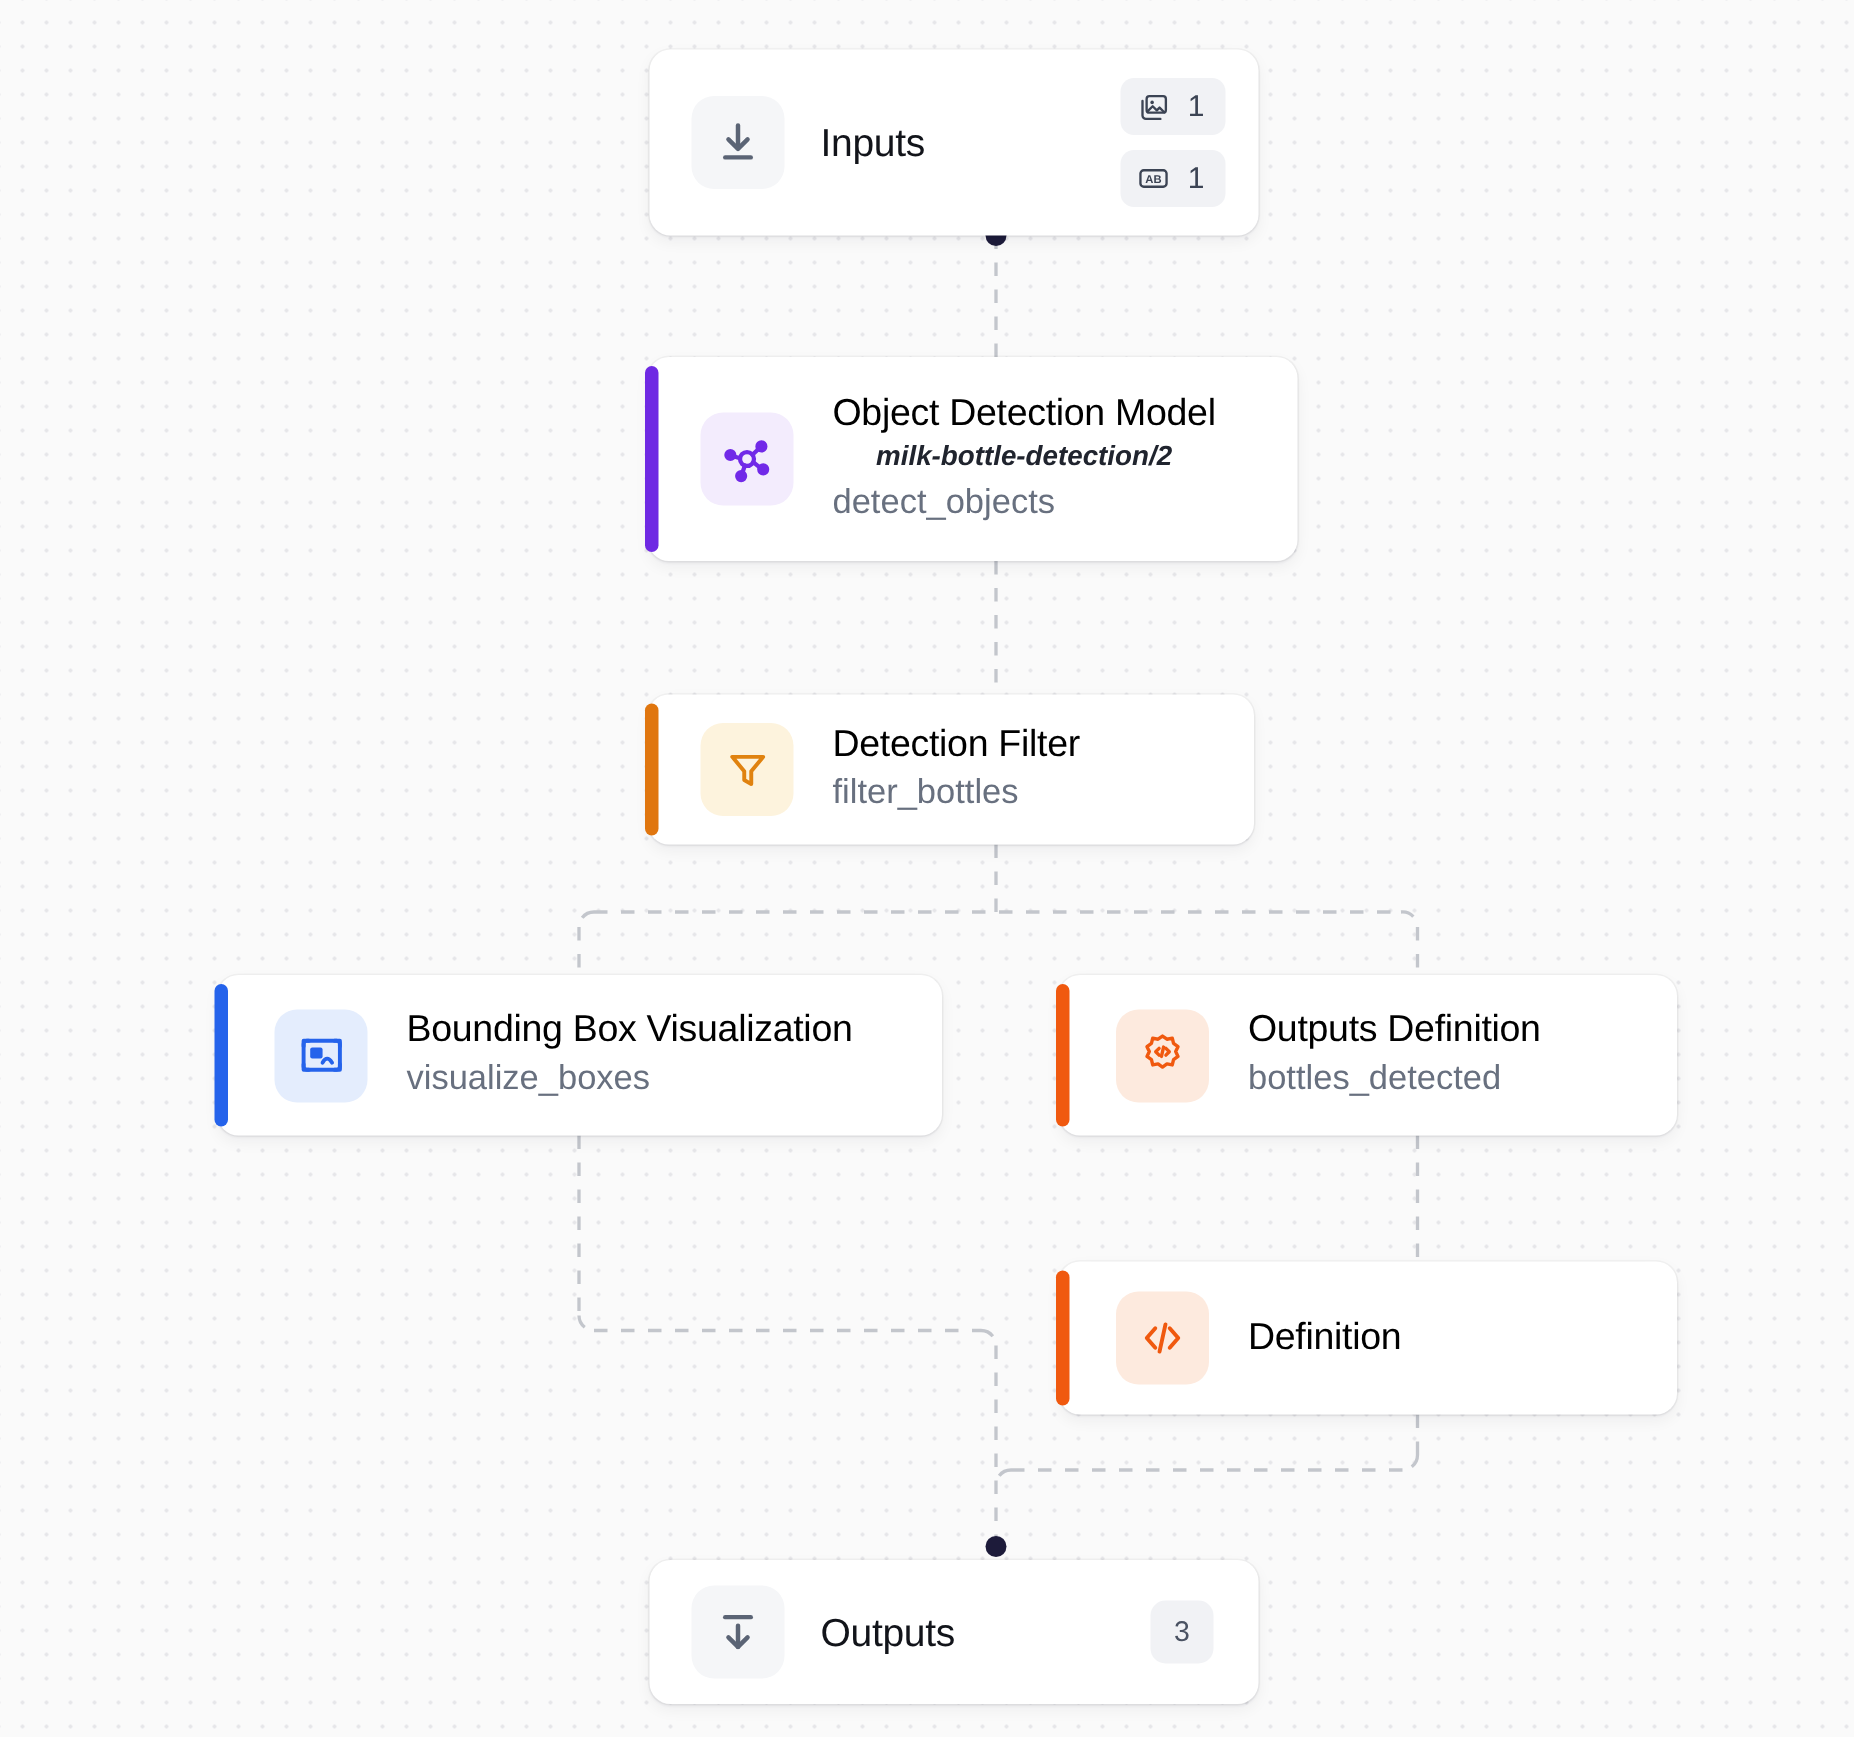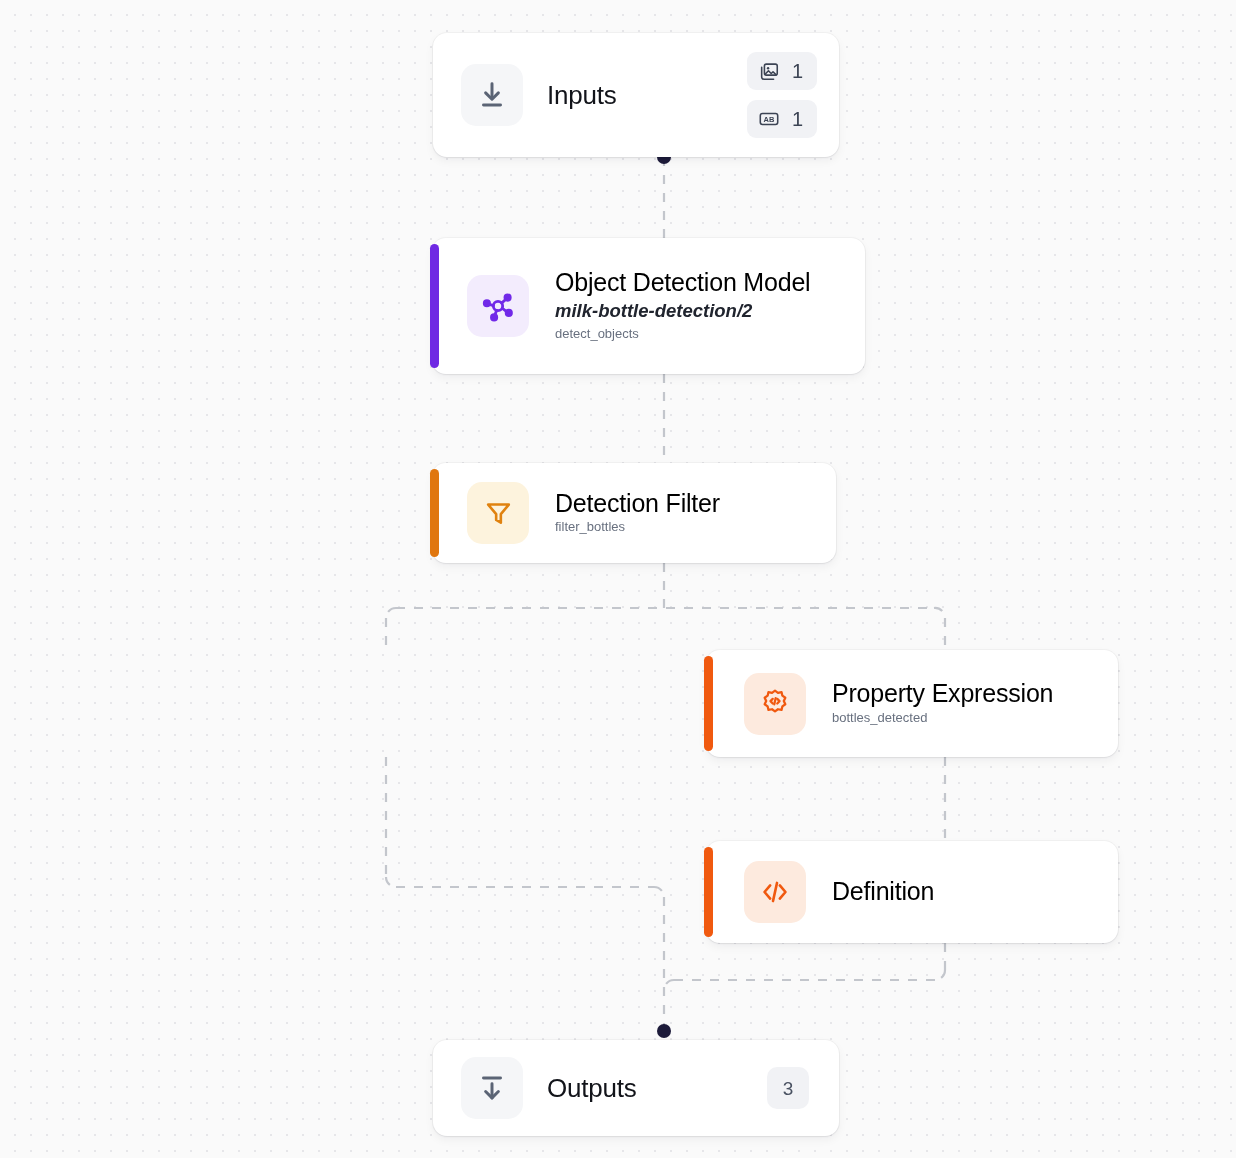--- a/index.html
+++ b/index.html
@@ -82,23 +82,24 @@
     line-height: 1.18;
     white-space: nowrap;
   }
   .node-sub-italic {
     font-size: 18.5px;
     font-style: italic;
     font-weight: bold;
     color: #20242e;
     line-height: 1.5;
     white-space: nowrap;
+    text-align: center;
   }
   .node-sub {
-    font-size: 13px;
+    font-size: 23px;
     color: #68707f;
     line-height: 1.45;
     white-space: nowrap;
   }
 
   
   .io-node {
     justify-content: flex-start;
   }
   .io-node .labels { margin-left: 24px; }
@@ -262,33 +263,48 @@
       <svg class="svg-ic" width="33" height="33" viewBox="0 0 24 24" fill="none" stroke="#e0820f" stroke-width="1.9" stroke-linecap="round" stroke-linejoin="round">
         <path d="M4.5 5.5h15l-5.8 7v6.2l-3.4-2v-4.2z"></path>
       </svg>
     </div>
     <div class="labels">
       <div class="node-title">Detection Filter</div>
       <div class="node-sub">filter_bottles</div>
     </div>
   </div>
 
+  <div class="node" style="left:145px; top:650px; width:483px; height:107px; padding-left:38px;">
+    <div class="accent" style="background:#2563eb;"></div>
+    <div class="icon-tile skyblue">
+      <svg class="svg-ic" width="33" height="33" viewBox="0 0 24 24" fill="none" stroke="#2563eb" stroke-width="1.9" stroke-linecap="round" stroke-linejoin="round">
+        <rect x="3.2" y="5" width="17.6" height="14" rx="1.6"></rect>
+        <rect x="6.4" y="8.2" width="6" height="5.4" rx="1" fill="#2563eb" stroke="none"></rect>
+        <path d="M12.4 15.6c1.4-2.6 3-2.6 4.6 0"></path>
+        <path d="M3.2 7.6V5h2.6M18.2 5h2.6v2.6M20.8 16.4V19h-2.6M5.8 19H3.2v-2.6"></path>
+      </svg>
+    </div>
+    <div class="labels">
+      <div class="node-title">Bounding Box Visualization</div>
+      <div class="node-sub">visualize_boxes</div>
+    </div>
+  </div>
 
   <div class="node" style="left:706px; top:650px; width:412px; height:107px; padding-left:38px;">
     <div class="accent" style="background:#f0590f;"></div>
     <div class="icon-tile peach">
       <svg class="svg-ic" width="34" height="34" viewBox="0 0 24 24" fill="none" stroke="#f0590f" stroke-width="1.6" stroke-linecap="round" stroke-linejoin="round">
         <path d="M12 2.6l2.1 1.5 2.5-.5.6 2.5 2.1 1.5-1.1 2.3 1.1 2.3-2.1 1.5-.6 2.5-2.5-.5L12 17.2l-2.1-1.5-2.5.5-.6-2.5-2.1-1.5 1.1-2.3L4.7 7.6l2.1-1.5.6-2.5 2.5.5z"></path>
         <path d="M10.4 8.4 8.8 10l1.6 1.6"></path>
         <path d="M13.6 8.4 15.2 10l-1.6 1.6"></path>
         <path d="M12.5 7.8 11.5 12.2"></path>
       </svg>
     </div>
     <div class="labels">
-      <div class="node-title">Property Expression</div>
+      <div class="node-title">Outputs Definition</div>
       <div class="node-sub">bottles_detected</div>
     </div>
   </div>
 
   <div class="node" style="left:706px; top:841px; width:412px; height:102px; padding-left:38px;">
     <div class="accent" style="background:#f0590f;"></div>
     <div class="icon-tile peach">
       <svg class="svg-ic" width="34" height="34" viewBox="0 0 24 24" fill="none" stroke="#f0590f" stroke-width="1.85" stroke-linecap="round" stroke-linejoin="round">
         <path d="M8.6 7.4 4.6 12l4 4.6"></path>
         <path d="M15.4 7.4 19.4 12l-4 4.6"></path>

